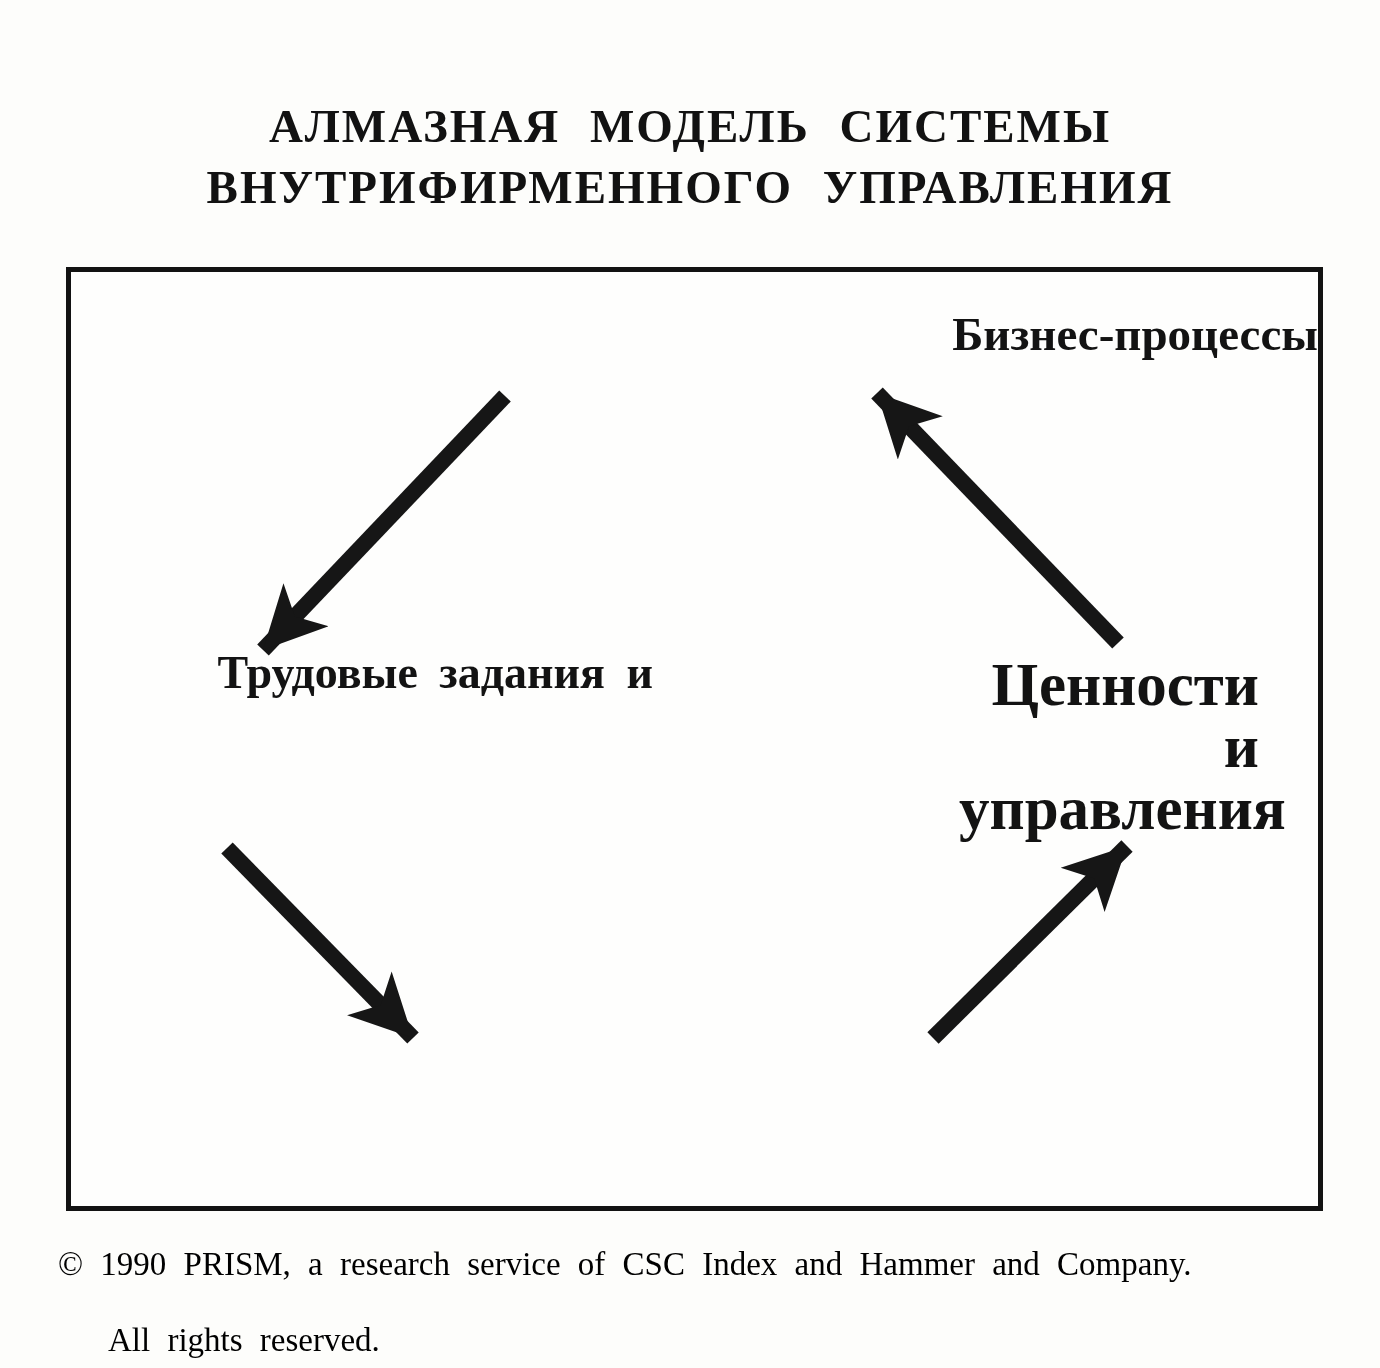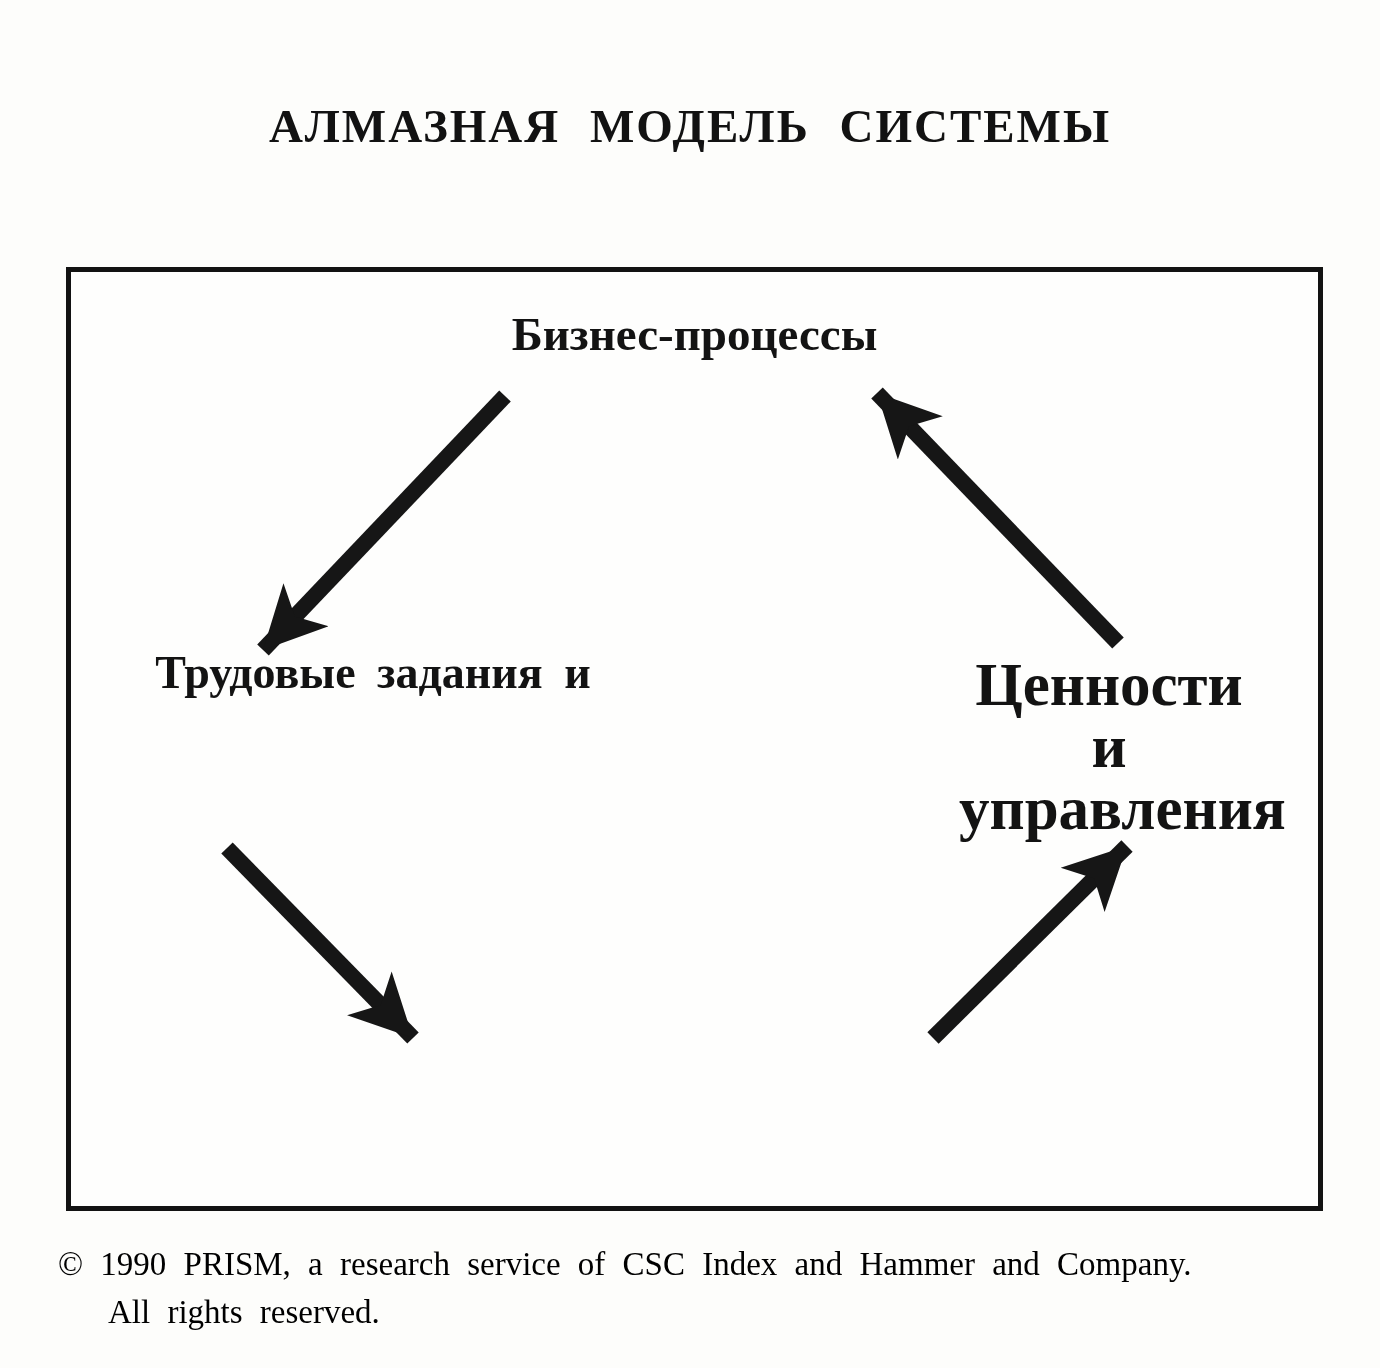--- a/index.html
+++ b/index.html
@@ -36,21 +36,21 @@
     top: 267px;
     width: 1257px;
     height: 944px;
     border: 5px solid #121212;
     background: #fefefd;
   }
   .node {
     position: absolute;
     font-weight: bold;
     color: #131313;
-    text-align: center;
+    text-align: right;
     word-spacing: 10px;
   }
   .node-top {
     top: 36px;
     left: 0;
     width: 100%;
     font-size: 47px;
     line-height: 52px;
   }
   .node-left {
@@ -90,29 +90,31 @@
     left: 58px;
     top: 1240px;
     width: 1300px;
     font-size: 33px;
     line-height: 48px;
     word-spacing: 9px;
     color: #000000;
   }
   .footer .line2 {
     margin-left: 50px;
+    margin-top: 28px;
   }
 </style>
 </head>
 <body>
 
 <div class="page">
 
   <div class="title">
     <div>АЛМАЗНАЯ МОДЕЛЬ СИСТЕМЫ</div>
+    <div>ВНУТРИФИРМЕННОГО УПРАВЛЕНИЯ</div>
   </div>
 
   <div class="diagram-box">
 
     <svg class="arrows-layer" width="1247" height="934" viewBox="0 0 1247 934" aria-hidden="true">
       <defs>
         <marker id="ah" viewBox="0 0 10 10" refX="10" refY="5" markerWidth="4.4" markerHeight="3.9" orient="auto" markerUnits="strokeWidth">
           <path d="M0,0 L10,5 L0,10 L2.6,5 Z" fill="#161616"></path>
         </marker>
       </defs>

